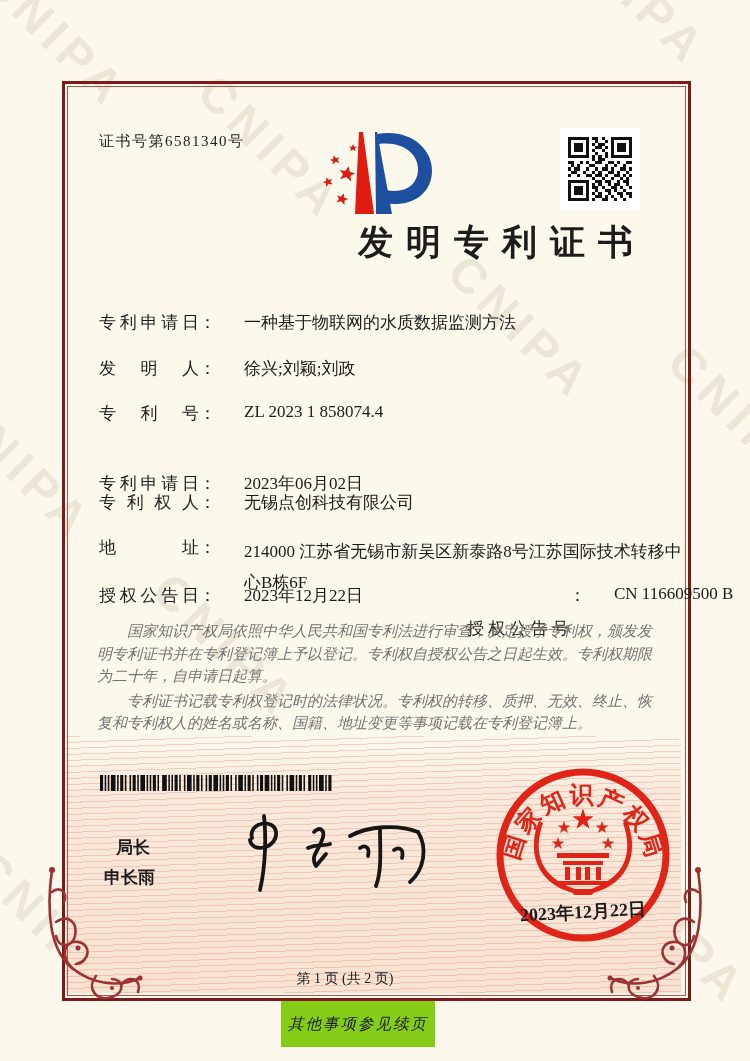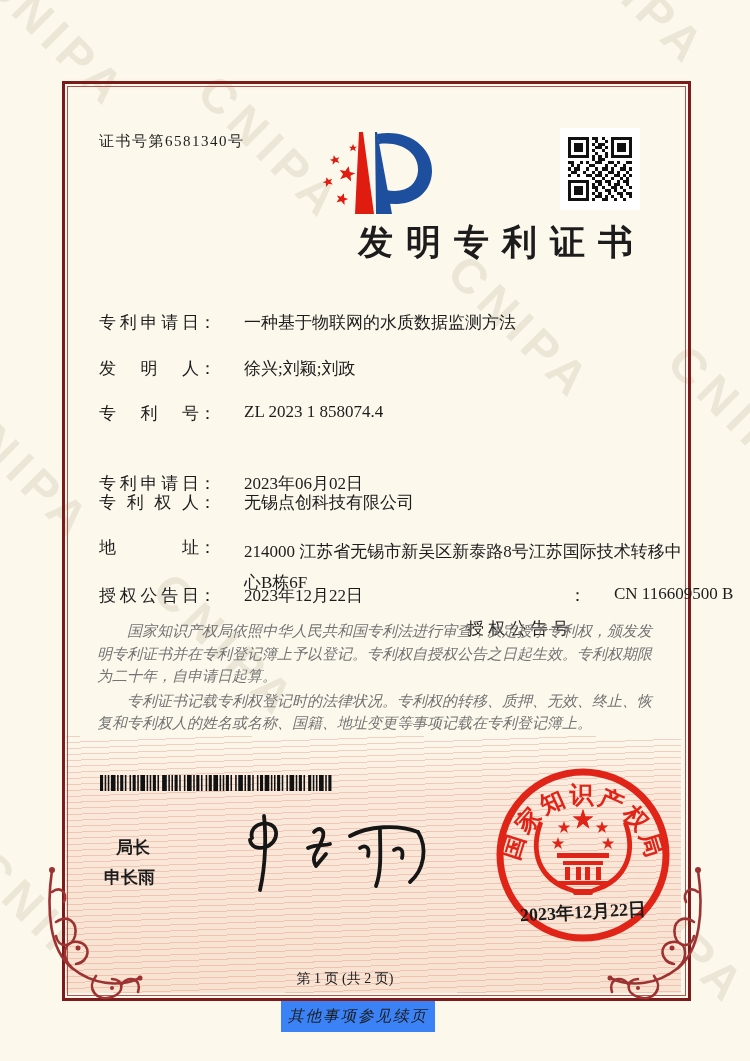--- a/index.html
+++ b/index.html
@@ -44,21 +44,21 @@
   .barcode{position:absolute;left:100px;top:775px;z-index:2;}
   .officer-title{position:absolute;left:104px;top:836px;z-index:2;
         font-family:"Liberation Sans","DejaVu Sans",sans-serif;font-size:17px;font-weight:600;margin-left:12px;}
   .officer-name{position:absolute;left:104px;top:866px;z-index:2;
         font-family:"Liberation Sans","DejaVu Sans",sans-serif;font-size:17px;font-weight:600;text-align:right;}
   .signature{position:absolute;left:222px;top:808px;z-index:3;}
   .seal{position:absolute;left:493px;top:765px;z-index:3;}
   
   .page-info{position:absolute;left:0;top:970px;width:690px;text-align:center;
              font-size:14px;z-index:2;}
-  .footer-note{position:absolute;left:281px;top:1001px;width:154px;height:31px;background:#3b82f6;
+  .footer-note{position:absolute;left:281px;top:1001px;width:154px;height:46px;background:#84cc16;
                display:flex;align-items:center;justify-content:center;z-index:2;
                font-style:italic;font-size:15.5px;letter-spacing:2px;white-space:nowrap;}
 </style>
 </head>
 <body>
 
 <div class="page">
 
   <div>
     <span class="wm" style="left:-35px;top:8px">CNIPA</span>

